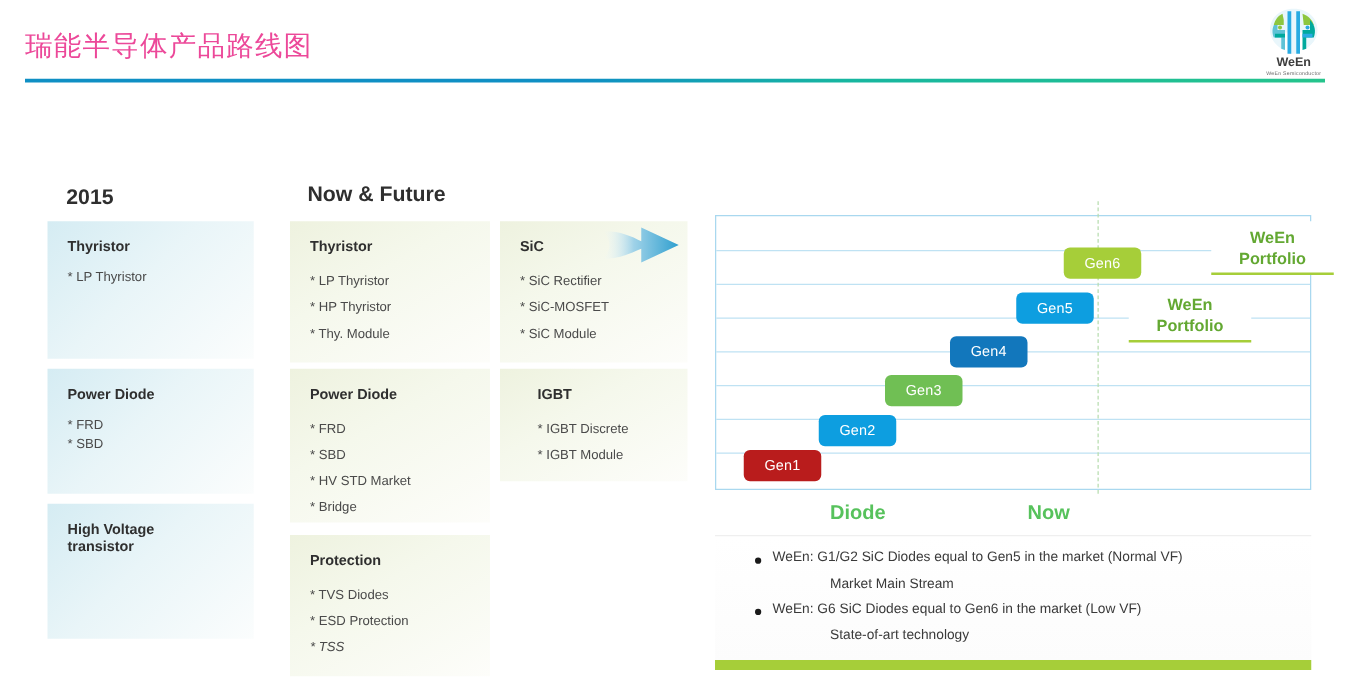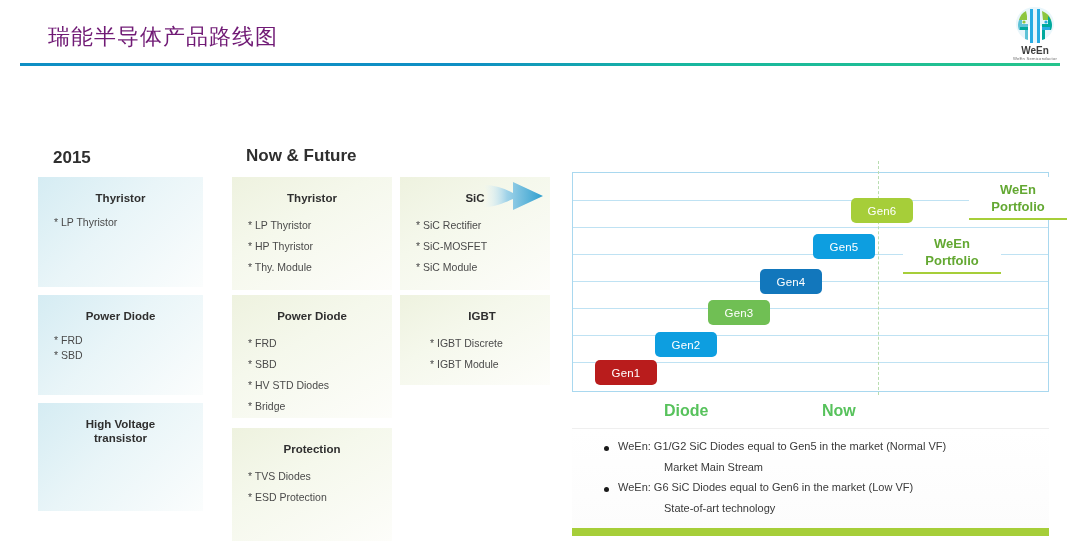--- a/index.html
+++ b/index.html
@@ -17,25 +17,24 @@
   #slide-header {
     position: absolute;
     left: 0; top: 0;
     width: 1080px;
     height: 70px;
   }
   #page-title {
     position: absolute;
     left: 20px; top: 22px;
     font-size: 22px;
-    color: #701a75;
+    color: #ec4899;
     font-family: "DejaVu Serif", "Liberation Serif", serif;
     letter-spacing: 1px;
     white-space: nowrap;
-    margin-left: 28px;
   }
   #title-rule {
     position: absolute;
     left: 20px; top: 63px;
     width: 1040px;
     height: 3px;
     background: linear-gradient(to right, #0f8fc4 0%, #0f8fc4 43%, #17b6a0 63%, #25c48c 100%);
   }
 
   
@@ -83,21 +82,20 @@
   .card.green {
     background: linear-gradient(150deg, #eef2df 0%, #f5f8ec 40%, #fdfdfa 100%);
   }
   .card-title {
     font-size: 11.5px;
     font-weight: bold;
     color: #2f2f2f;
     margin-bottom: 10px;
     line-height: 14px;
     white-space: pre-line;
-    text-align: center;
   }
   .card-item {
     font-size: 10.5px;
     color: #4a4a4a;
     line-height: 21px;
     white-space: nowrap;
   }
   .card-item.tight { line-height: 15px; }
   .card-item.italic { font-style: italic; }
 
@@ -284,28 +282,29 @@
   <div class="card-title">Thyristor</div>
   <div class="card-item">* LP  Thyristor</div>
   <div class="card-item">* HP Thyristor</div>
   <div class="card-item">* Thy. Module</div>
 </div>
 
 <div class="card green" id="card-nf-power-diode">
   <div class="card-title">Power Diode</div>
   <div class="card-item">* FRD</div>
   <div class="card-item">* SBD</div>
-  <div class="card-item">* HV STD Diodes</div>
+  <div class="card-item">* HV STD Market</div>
   <div class="card-item">* Bridge</div>
 </div>
 
 <div class="card green" id="card-nf-protection">
   <div class="card-title">Protection</div>
   <div class="card-item">* TVS Diodes</div>
   <div class="card-item">* ESD Protection</div>
+  <div class="card-item italic">* TSS</div>
 </div>
 
 <div class="card green" id="card-nf-sic">
   <div class="card-title">SiC</div>
   <div class="card-item">* SiC Rectifier</div>
   <div class="card-item">* SiC-MOSFET</div>
   <div class="card-item">* SiC Module</div>
 </div>
 
 <div class="card green" id="card-nf-igbt">

